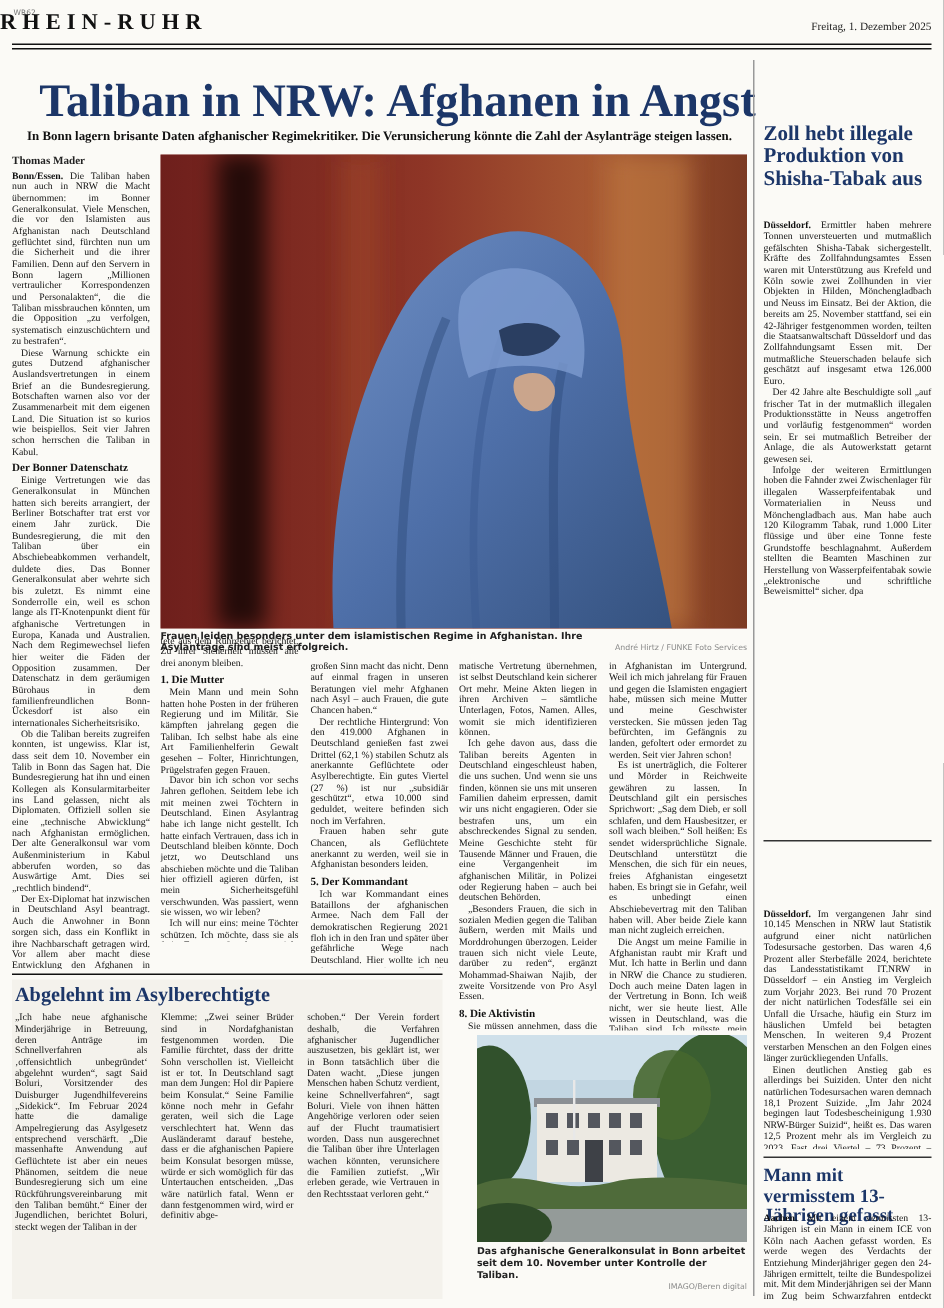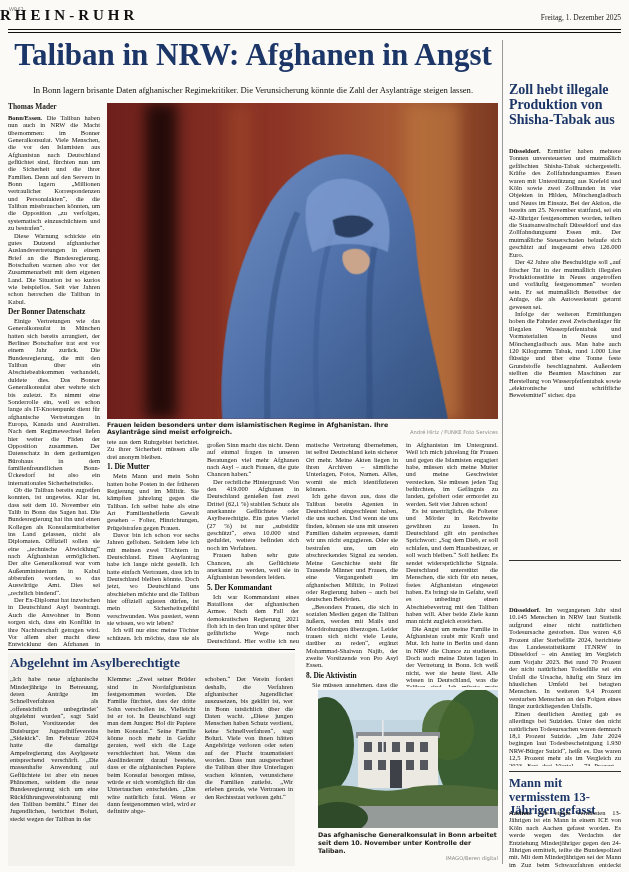--- a/index.html
+++ b/index.html
@@ -8,34 +8,34 @@
 
   
   .mh-code{position:absolute;left:9px;top:6px;font-family:"DejaVu Sans",sans-serif;font-size:5px;color:#777;}
   .mh-section{position:absolute;left:0;right:0;top:7px;text-align:left;font-size:15px;
               font-weight:bold;letter-spacing:4px;color:#111;}
   .mh-date{position:absolute;right:8px;top:13px;font-size:7.5px;color:#222;}
   .mh-rule{position:absolute;left:8px;right:8px;top:29px;border-top:1.4px solid #111;}
   .mh-rule2{position:absolute;left:8px;right:8px;top:32px;border-top:0.6px solid #111;}
 
   
-  .headline{position:absolute;left:8px;top:39px;width:490px;margin:0;text-align:center;
+  .headline{position:absolute;left:8px;top:39px;width:490px;margin:12px;text-align:center;
             font-size:31px;line-height:1.02;font-weight:bold;color:#1c3668;}
   .subhead{position:absolute;left:8px;top:85px;width:490px;text-align:center;
-           font-size:8.6px;font-weight:normal;color:#111;}
+           font-size:8.6px;font-weight:bold;color:#111;}
   .byline{position:absolute;left:8px;top:102px;width:92px;font-size:7.4px;font-weight:bold;color:#222;}
 
   
   .col{position:absolute;overflow:hidden;font-size:6.5px;line-height:1.13;text-align:justify;
        -webkit-hyphens:none;}
   .col p{margin:0;text-indent:6px;}
   .col p:first-child{text-indent:0;}
   .col h4{margin:3px 0 1px;font-size:7.4px;line-height:1.1;text-indent:0;}
   .c1{left:8px;  top:114px;width:92px;height:532px;}
-  .c2{left:107px;top:438px;width:92px;height:204px;}
+  .c2{left:107px;top:424px;width:92px;height:204px;}
   .c3{left:207px;top:441px;width:92px;height:204px;}
   .c4{left:306px;top:441px;width:92px;height:246px;}
   .c5{left:406px;top:441px;width:92px;height:246px;}
 
   
   .main-photo{position:absolute;left:107px;top:103px;width:391px;height:316px;overflow:hidden;background:#7a2420;}
   .main-photo svg{display:block;width:100%;height:100%;}
   .main-caption{position:absolute;left:107px;top:421px;width:391px;display:flex;justify-content:space-between;
                 gap:8px;font-family:"DejaVu Sans",sans-serif;font-size:6.3px;font-weight:bold;color:#222;}
   .credit{font-weight:normal;color:#8a8a8a;font-size:5.2px;white-space:nowrap;align-self:flex-end;}

